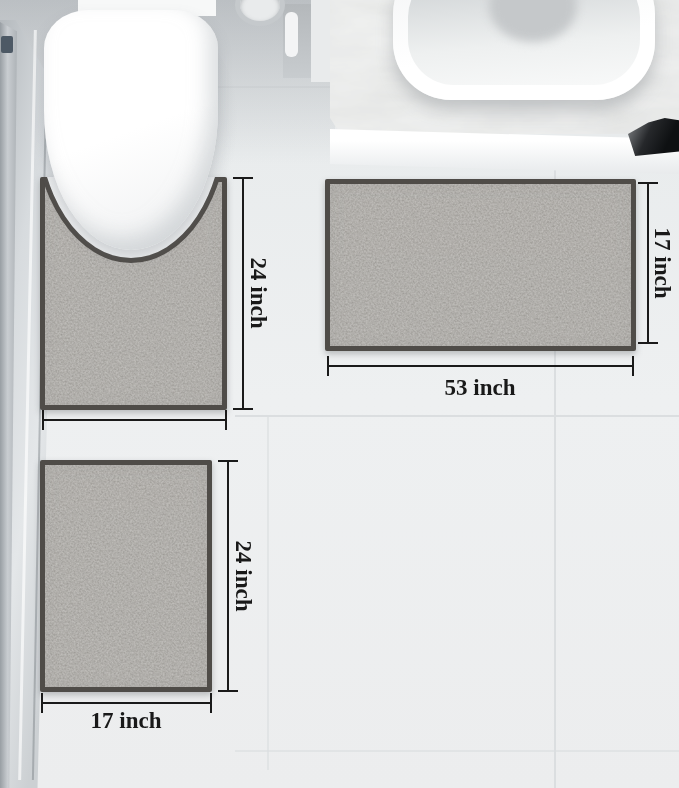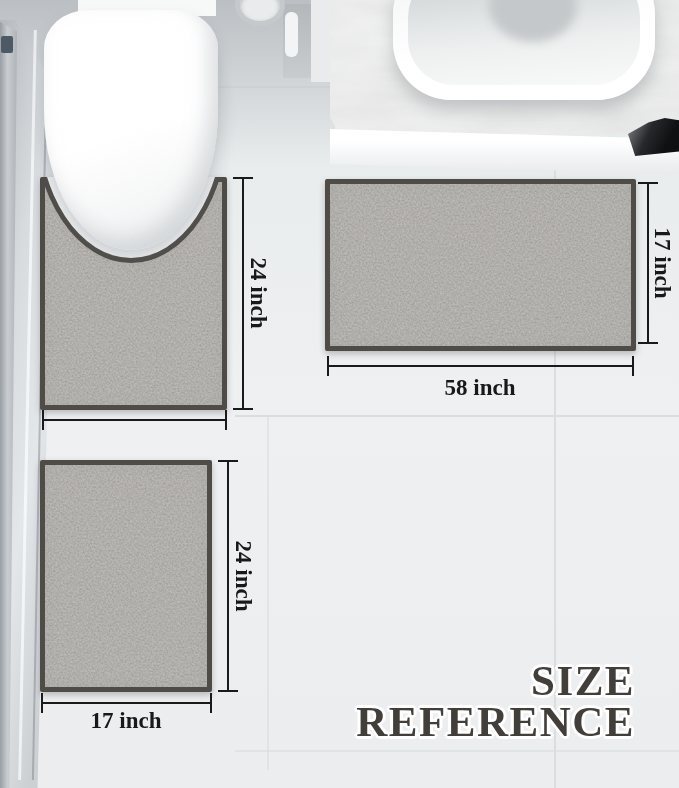--- a/index.html
+++ b/index.html
@@ -157,29 +157,25 @@
   <div class="toilet-shadow"></div>
   <div class="toilet-tank"></div>
   <div class="toilet-lid"></div>
 
   <div class="dl dl-v" style="left:242px;top:177px;height:233px;"></div>
   <span class="dim-label rot" style="left:258px;top:293px;">24 inch</span>
 
   <div class="dl dl-h" style="left:42px;top:419px;width:185px;"></div>
 
   <div class="dl dl-h" style="left:327px;top:365px;width:307px;"></div>
-  <span class="dim-label" style="left:480px;top:388px;">58 inch</span>
+  <span class="dim-label" style="left:480px;top:388px;">53 inch</span>
 
   <div class="dl dl-v" style="left:647px;top:182px;height:162px;"></div>
   <span class="dim-label rot" style="left:662px;top:263px;">17 inch</span>
 
   <div class="dl dl-v" style="left:227px;top:460px;height:232px;"></div>
   <span class="dim-label rot" style="left:243px;top:576px;">24 inch</span>
 
   <div class="dl dl-h" style="left:41px;top:702px;width:171px;"></div>
   <span class="dim-label" style="left:126px;top:721px;">17 inch</span>
 
-  <div class="size-title">
-    <div>SIZE</div>
-    <div>REFERENCE</div>
-  </div>
 
 </div>
 
 </body></html>

